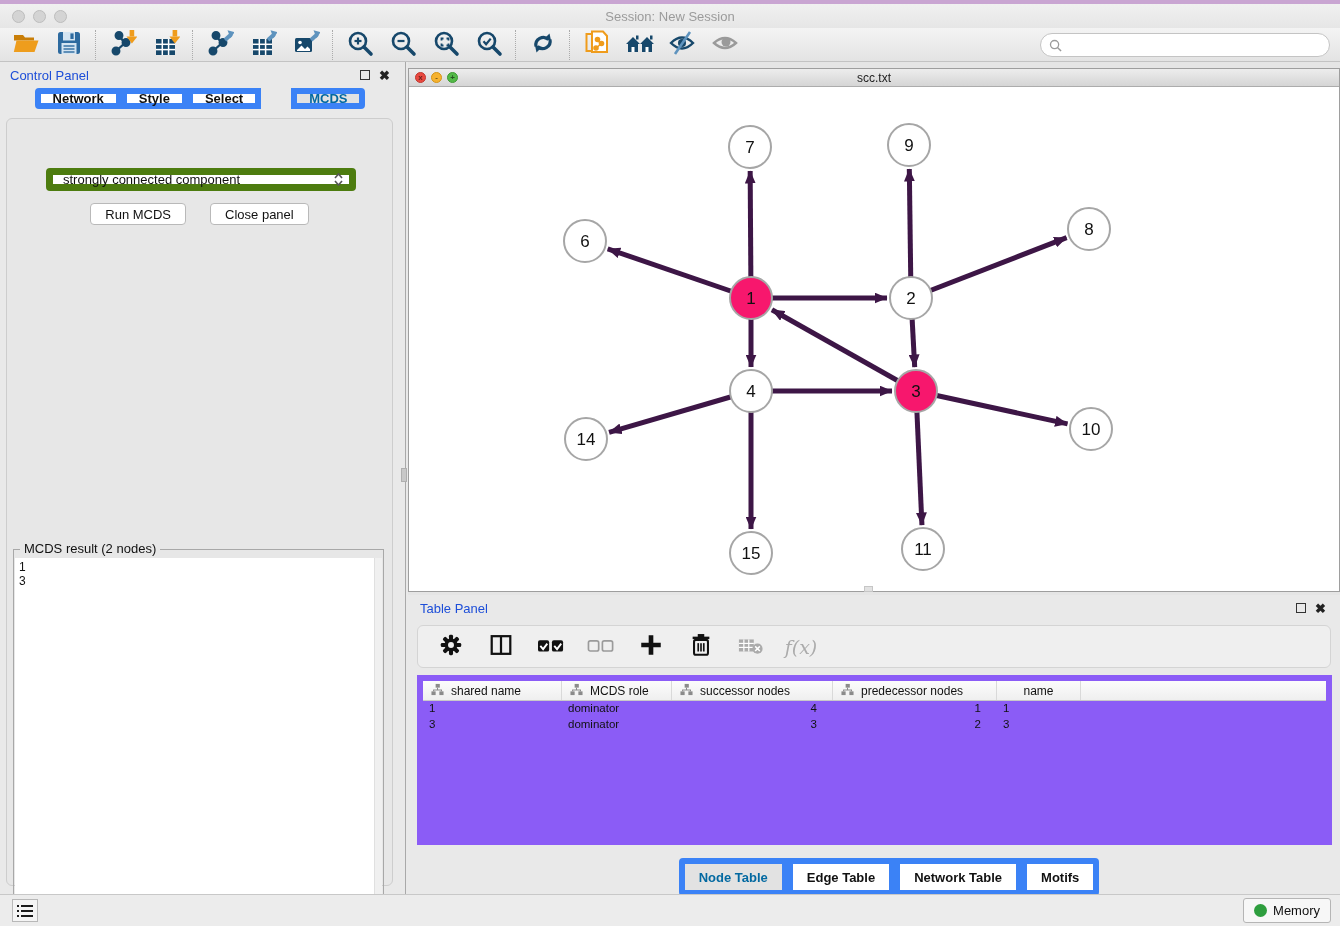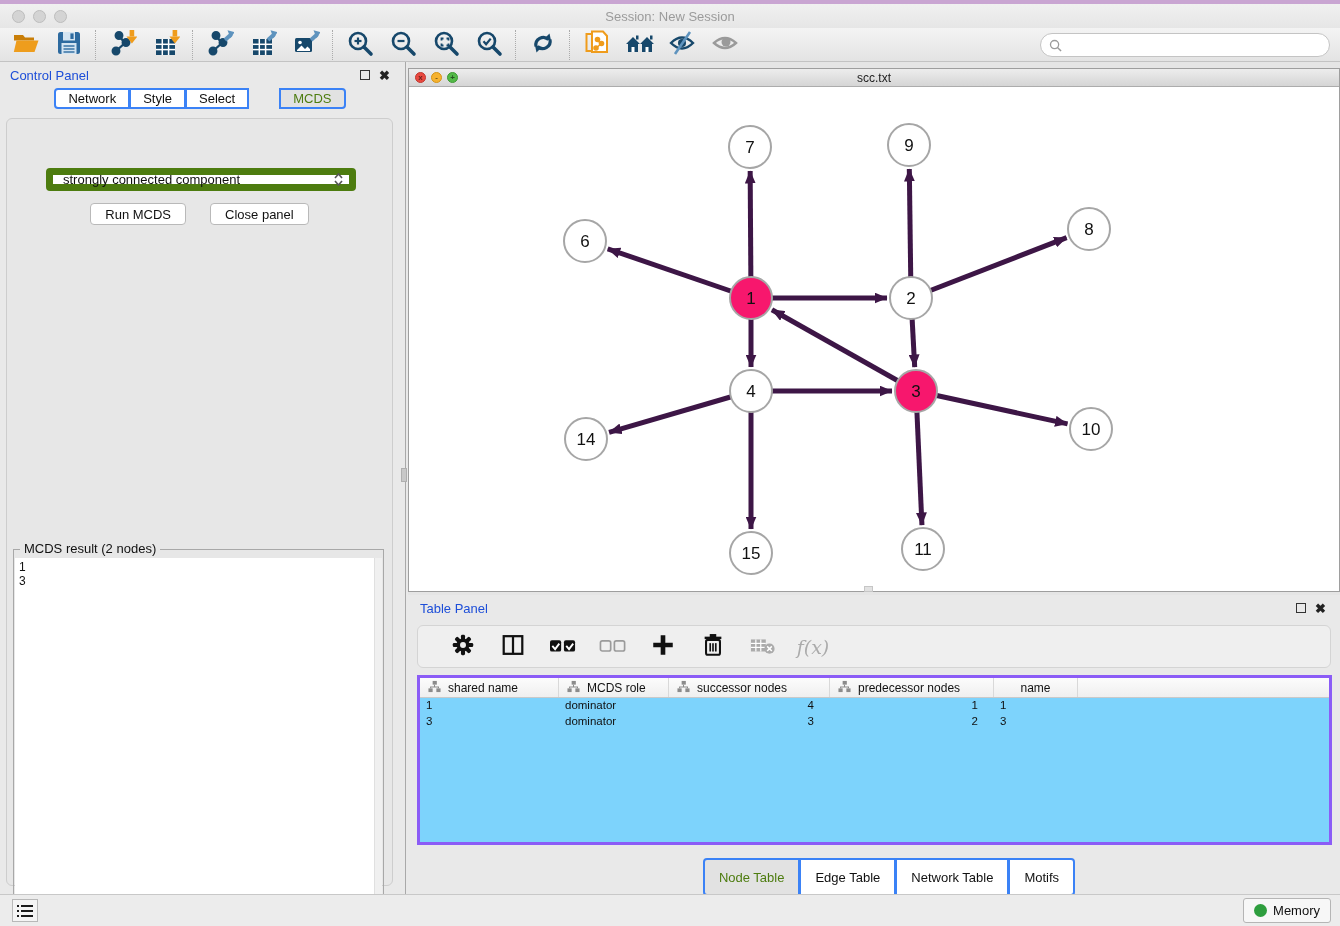--- a/index.html
+++ b/index.html
@@ -28,25 +28,25 @@
 
   
   .control-panel { position:absolute; left:0; top:62px; width:400px; height:832px; background:#E9E9E9; }
   .panel-head { height:26px; display:flex; align-items:center; padding:0 10px; }
   .panel-head .ph-title { font-size:13px; color:#1d4ed8; }
   .ph-icons { margin-left:auto; display:flex; gap:9px; align-items:center; }
   .icon-float { width:10px; height:10px; border:1.5px solid #333; }
   .icon-close { font-size:13px; font-weight:bold; color:#222; line-height:1; }
 
   .seg-row { display:flex; justify-content:center; }
-  .seg { border:2px solid #3b82f6; background:#FFF; color:#111; font-size:13px;
-         padding:2px 12px; margin-left:-1px; height:21px; display:flex; align-items:center; }
+  .seg { border:6px solid #3b82f6; background:#FFF; color:#111; font-size:13px;
+         padding:2px 12px; margin-left:-1px; height:21px; display:flex; align-items:center;font-weight:bold; }
   .seg.first { border-radius:4px 0 0 4px; margin-left:0; }
   .seg.last { border-radius:0 4px 4px 0; }
-  .seg.active { background:#E2E2E2; color:#4d7c0f;margin-left:30px; }
+  .seg.active { background:#E2E2E2; color:#0369a1;margin-left:30px; }
 
   .cp-body { position:absolute; left:6px; top:56px; right:7px; bottom:8px;
              background:#E7E7E7; border:1px solid #CDCDCD; border-radius:6px; }
   .opt-label { text-align:center; margin-top:24px; font-size:13px; }
   .dropdown { position:absolute; left:39px; top:49px; width:310px; height:23px; background:#FFF;
               border:7px solid #4d7c0f; border-radius:4px; display:flex; align-items:center;
               padding:0 6px 0 10px; font-size:13px; }
   .dd-stepper { margin-left:auto; display:flex; flex-direction:column; gap:1px; }
   .btn-row { position:absolute; left:0; right:0; top:84px; display:flex; justify-content:center; gap:24px; }
   .mac-btn { background:#FFF; border:1px solid #B9B9B9; border-radius:4px; height:22px;
@@ -77,25 +77,25 @@
   .b.red { background:#E9493F; border:1px solid #C03830; }
   .b.yel { background:#F6B22E; border:1px solid #D49416; }
   .b.grn { background:#53B947; border:1px solid #3E9A34; }
   .net-titlebar .nt-title { position:absolute; left:0; right:0; text-align:center; font-size:12px; color:#222; }
   .net-canvas { position:relative; width:930px; height:504px; background:#FFF; }
   .net-grip { position:absolute; left:455px; bottom:-1px; width:9px; height:6px; background:#E2E2E2; border:1px solid #C6C6C6; }
 
   
   .table-panel { position:absolute; left:408px; top:595px; width:932px; height:299px; background:#E9E9E9; }
   .tp-toolbar { position:absolute; left:9px; top:30px; right:9px; height:43px; background:#EFEFEF;
-                border:1px solid #D4D4D4; border-radius:6px; display:flex; align-items:center; padding-left:26px; gap:12px; }
+                border:1px solid #D4D4D4; border-radius:6px; display:flex; align-items:center; padding-left:14px; gap:12px; }
   .tp-btn { width:38px; height:36px; display:flex; align-items:center; justify-content:center; }
   .fx { font-family:"DejaVu Serif", serif; font-style:italic; font-size:19px; color:#ABABAB; }
 
-  .tbl { position:absolute; left:9px; top:80px; right:8px; height:170px; background:#7dd3fc; border:3px solid #8b5cf6; }
+  .tbl { position:absolute; left:9px; top:80px; right:8px; height:170px; background:#8b5cf6; border:6px solid #8b5cf6; }
   .tbl-head { display:grid; grid-template-columns:139px 110px 161px 164px 84px 1fr; height:20px;
               background:linear-gradient(#FCFCFC,#EFEFEF); border-bottom:1px solid #C9C9C9; }
   .th { display:flex; align-items:center; gap:7px; padding-left:8px; font-size:12px; color:#111;
         border-right:1px solid #D9D9D9; overflow:hidden; }
   .th.center { justify-content:center; padding-left:0; }
   .th:last-child { border-right:none; }
   .tbl-row { display:grid; grid-template-columns:139px 110px 161px 164px 84px 1fr; height:16px; font-size:11.5px; }
   .td { padding:1px 6px 0 6px; overflow:hidden; white-space:nowrap; }
   .td.r { text-align:right; padding-right:16px; }
 

